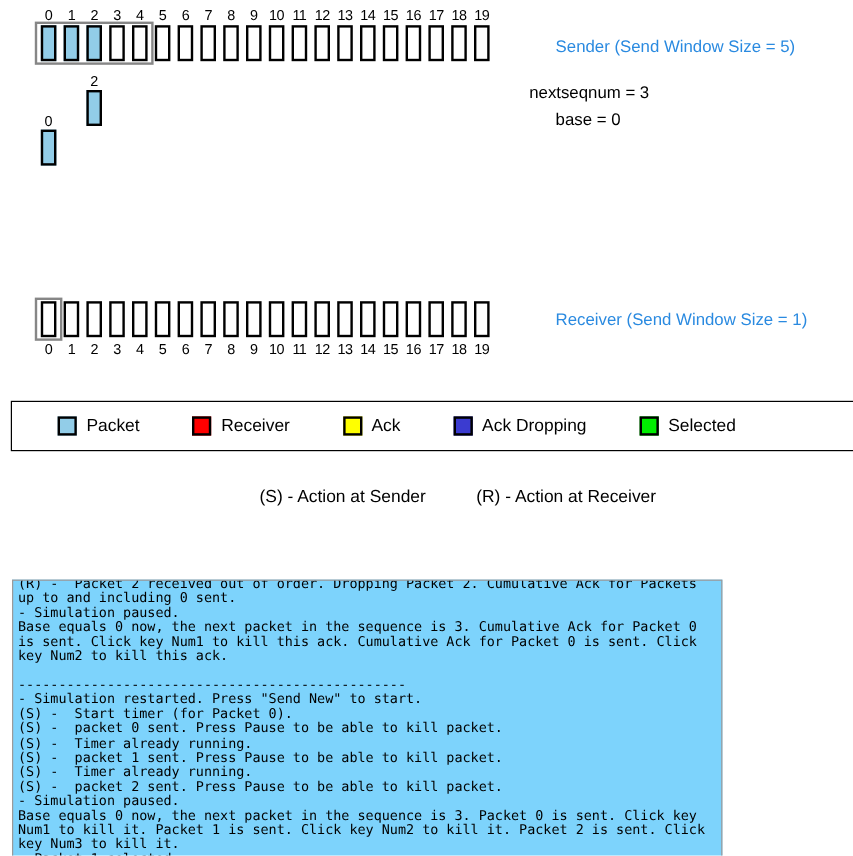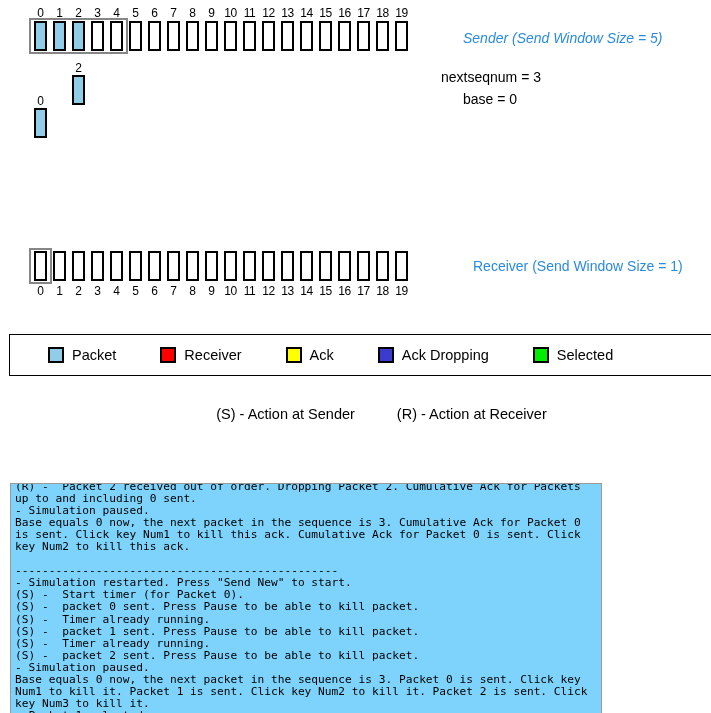--- a/index.html
+++ b/index.html
@@ -265,21 +265,21 @@
     </div>
 </div>
 
 <div id="inflight">
     <div class="pkt-label" style="left: 31px; top: 94px;">0</div>
     <div class="pkt" style="left: 34px; top: 108px; background: rgb(146, 205, 232);"></div>
     <div class="pkt-label" style="left: 69px; top: 61px;">2</div>
     <div class="pkt" style="left: 72px; top: 75px; background: rgb(146, 205, 232);"></div>
   </div>
 
-<div class="side-title" style="left:463px; top:30px;font-style:italic;">Sender (Send Window Size = 5)</div>
+<div class="side-title" style="left:463px; top:30px;">Sender (Send Window Size = 5)</div>
 <div class="side-line" style="left:463px; top:51px;margin-top:40px;">base = 0</div>
 <div class="side-line" style="left:441px; top:69px;">nextseqnum = 3</div>
 
 <div class="strip-wrap" style="left:31px; top:250px;">
   <div class="cells-row" id="receiver-cells">
     <div class="win-box" id="receiver-win" style="left: -2px; top: -2px; width: 23px; height: 36px;"></div>
   <div class="cell">
         <div class="box"></div>
       </div>
       <div class="cell">
@@ -357,21 +357,21 @@
       <div class="num-cell">13</div>
       <div class="num-cell">14</div>
       <div class="num-cell">15</div>
       <div class="num-cell">16</div>
       <div class="num-cell">17</div>
       <div class="num-cell">18</div>
       <div class="num-cell">19</div>
     </div>
 </div>
 
-<div class="side-title" style="left:473px; top:258px;">Receiver (Send Window Size = 1)</div>
+<div class="side-title" style="left:463px; top:258px;">Receiver (Send Window Size = 1)</div>
 
 <div class="legend">
   <div class="legend-inner" id="legend-items">
       <div class="legend-item">
         <div class="legend-swatch" style="background: rgb(146, 205, 232);"></div>
         <div class="legend-label">Packet</div>
       </div>
       <div class="legend-item">
         <div class="legend-swatch" style="background: rgb(255, 0, 0);"></div>
         <div class="legend-label">Receiver</div>

